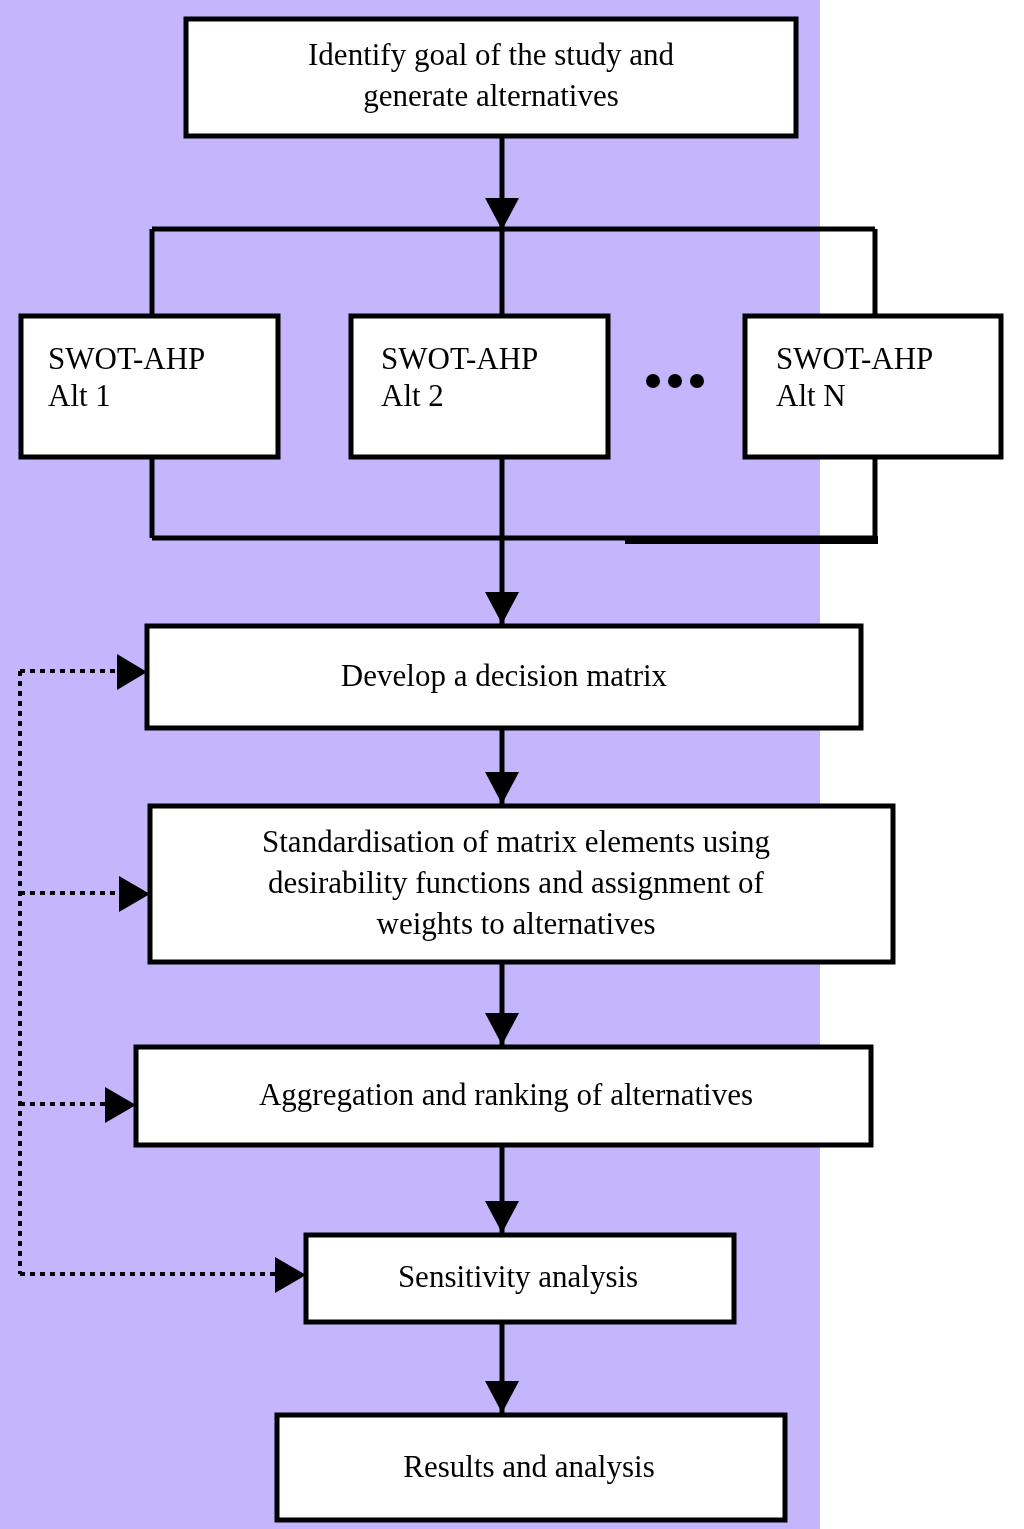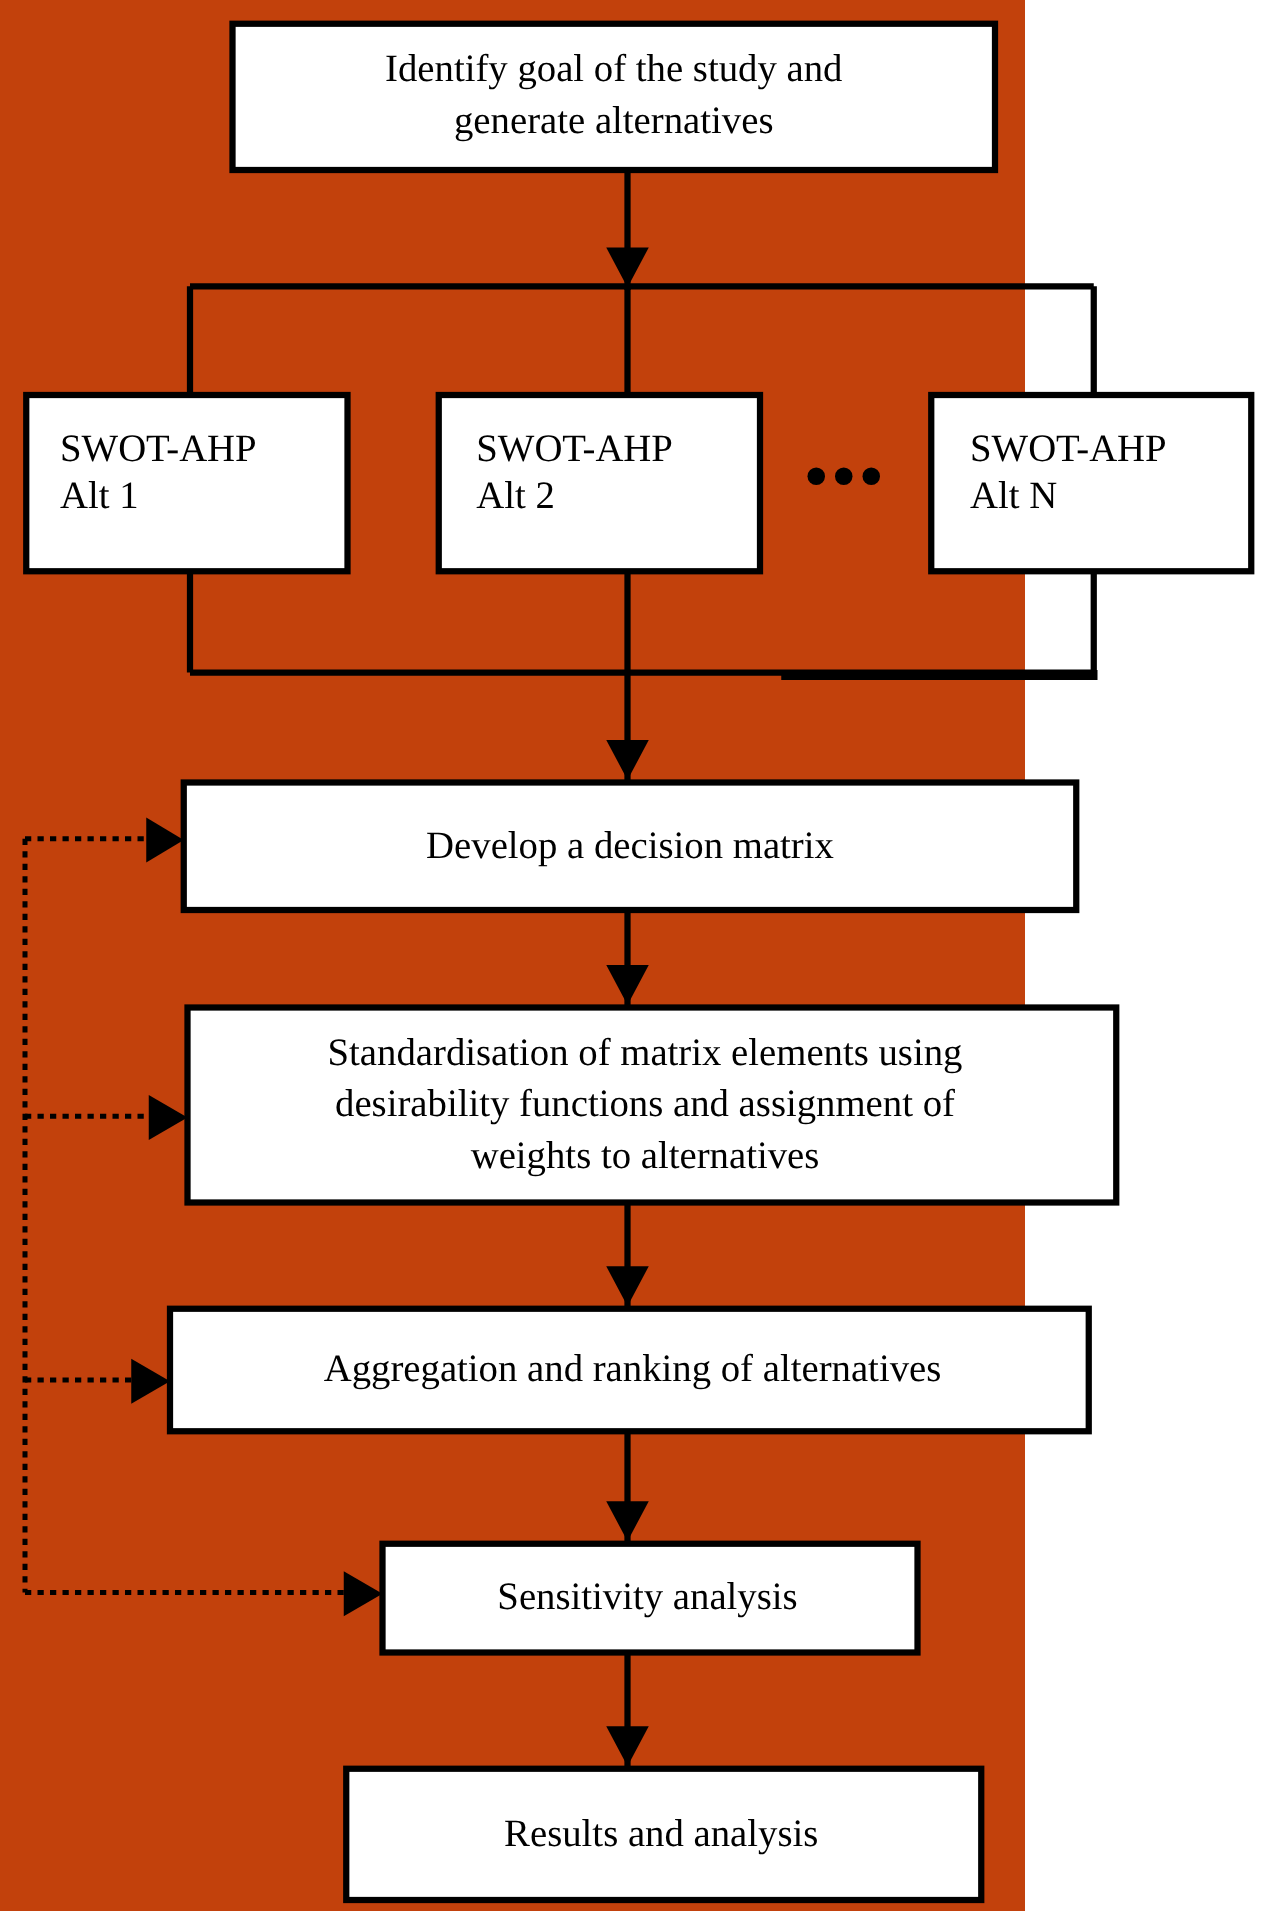--- a/index.html
+++ b/index.html
@@ -10,21 +10,21 @@
   body {
     width: 1024px;
     height: 1529px;
     overflow: hidden;
     font-family: "Liberation Serif", "DejaVu Serif", serif;
   }
   #flowchart-root {
     position: relative;
     width: 820px;
     height: 1529px;
-    background: #c2410c;
+    background: #c4b5fd;
   }
   svg.diagram {
     display: block;
     width: 1024px;
     height: 1529px;
   }
   .box-rect {
     fill: #ffffff;
     stroke: #000000;
     stroke-width: 5;

